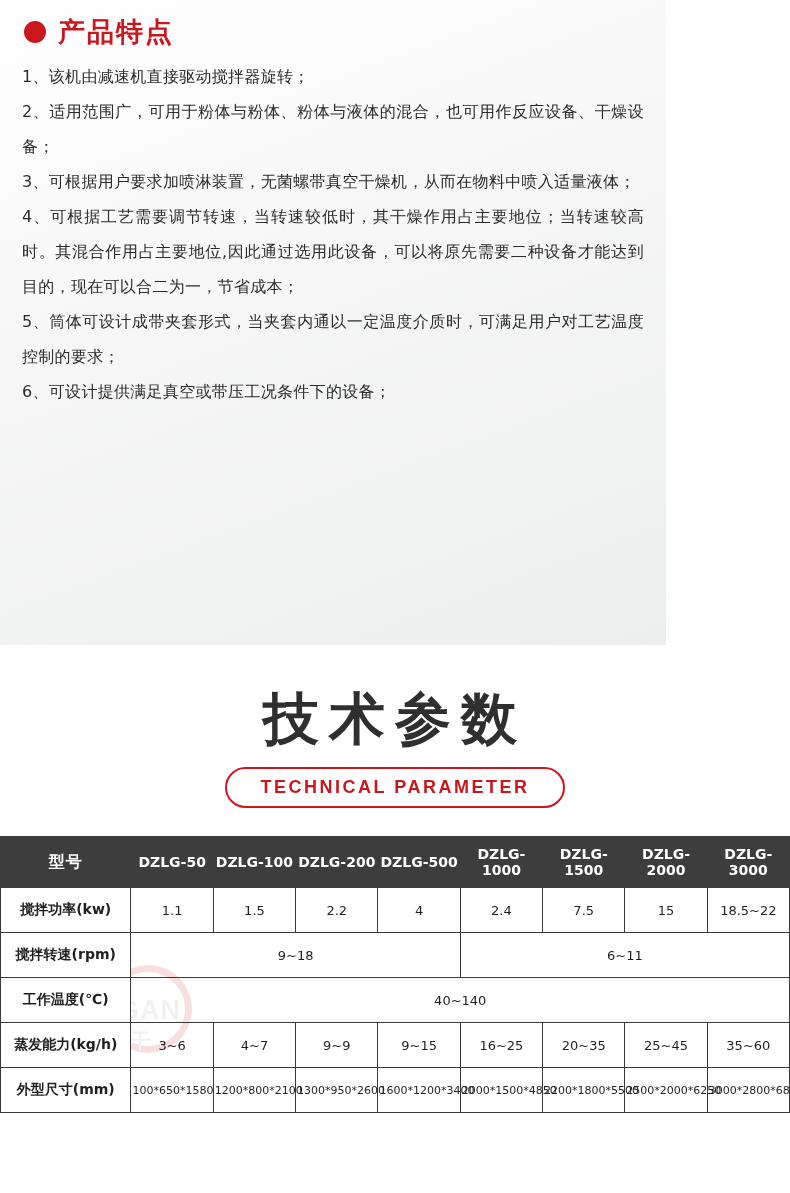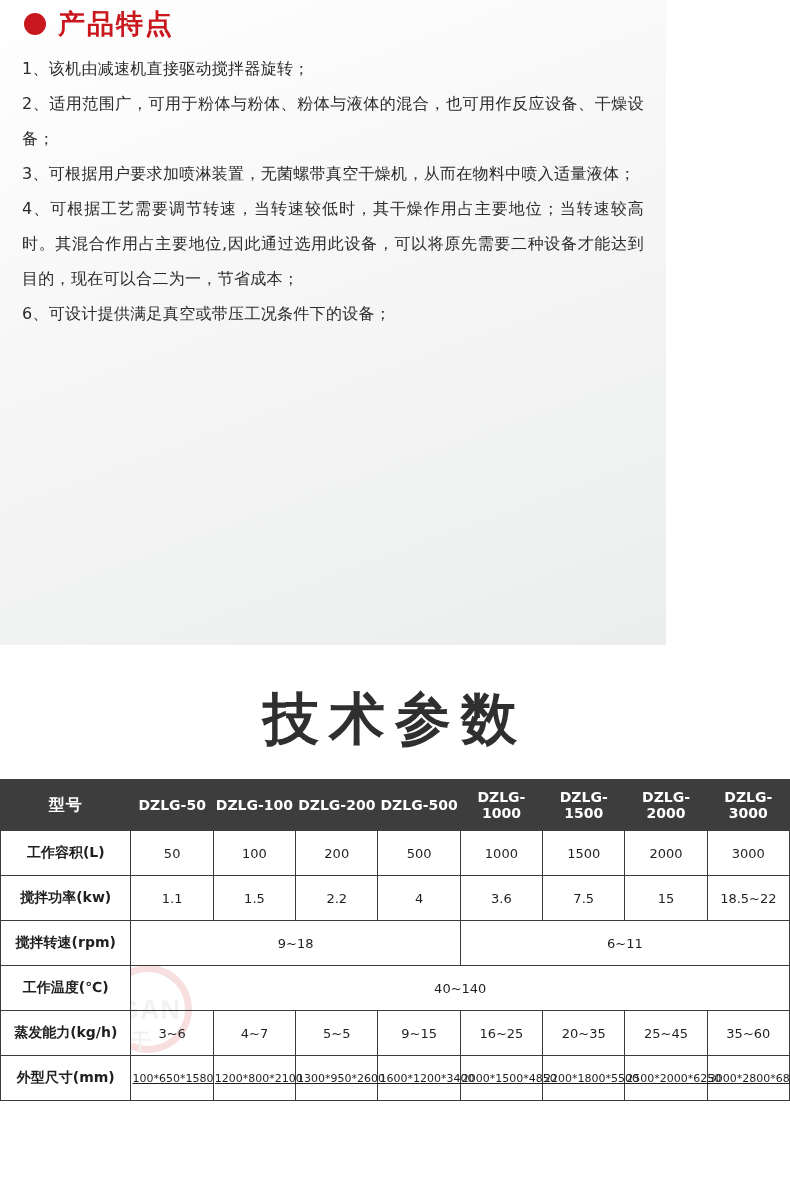--- a/index.html
+++ b/index.html
@@ -14,21 +14,21 @@
     overflow: hidden;
   }
 
   
   .features-section {
     position: relative;
     width: 666px;
     height: 645px;
     background: linear-gradient(160deg, #ffffff 0%, #f6f6f6 45%, #eceeee 100%);
     box-sizing: border-box;
-    padding: 6px 22px 0 22px;
+    padding: 14px 22px 0 22px;
   }
   .features-header {
     display: flex;
     align-items: center;
     gap: 12px;
     margin: 4px 0 14px 2px;
   }
   .bullet-dot {
     width: 22px;
     height: 22px;
@@ -166,41 +166,45 @@
   .param-table td.rowlabel {
     font-weight: bold;
     font-size: 14px;
     background: #ffffff;
   }
   .param-table td.datacell {
     background: rgba(255,255,255,0.55);
   }
   .col-label { width: 130px; }
   .col-data  { width: 82px; }
-  .size-row td.datacell { font-size: 11px; text-decoration: underline; }
+  .size-row td.datacell { font-size: 11px; }
 </style>
 </head>
 <body>
 
 <section class="features-section">
   <div class="features-header">
     <span class="bullet-dot"></span>
     <span class="features-title">产品特点</span>
   </div>
   <ul class="features-list">
     <li>1、该机由减速机直接驱动搅拌器旋转；</li>
     <li>2、适用范围广，可用于粉体与粉体、粉体与液体的混合，也可用作反应设备、干燥设备；</li>
     <li>3、可根据用户要求加喷淋装置，无菌螺带真空干燥机，从而在物料中喷入适量液体；</li>
     <li>4、可根据工艺需要调节转速，当转速较低时，其干燥作用占主要地位；当转速较高时。其混合作用占主要地位,因此通过选用此设备，可以将原先需要二种设备才能达到目的，现在可以合二为一，节省成本；</li>
+    <li>5、筒体可设计成带夹套形式，当夹套内通以一定温度介质时，可满足用户对工艺温度控制的要求；</li>
     <li>6、可设计提供满足真空或带压工况条件下的设备；</li>
   </ul>
 </section>
 
 <section class="tech-section">
   <div class="tech-title">技术参数</div>
+  <div class="tech-sub-wrap">
+    <div class="tech-sub">TECHNICAL PARAMETER</div>
+  </div>
 
   <div class="watermark">
     <span class="wm-circle"></span>
     <span class="wm-text">GAN</span>
     <span class="wm-text2">干</span>
   </div>
 
   <table class="param-table">
     <colgroup>
       <col class="col-label">
@@ -221,55 +225,44 @@
         <th>DZLG-200</th>
         <th>DZLG-500</th>
         <th>DZLG-1000</th>
         <th>DZLG-1500</th>
         <th>DZLG-2000</th>
         <th>DZLG-3000</th>
       </tr>
     </thead>
     <tbody>
       <tr>
-        <td class="rowlabel">工作容积(L)</td>
-        <td class="datacell">50</td>
-        <td class="datacell">100</td>
-        <td class="datacell">200</td>
-        <td class="datacell">500</td>
-        <td class="datacell">1000</td>
-        <td class="datacell">1500</td>
-        <td class="datacell">2000</td>
-        <td class="datacell">3000</td>
-      </tr>
-      <tr>
         <td class="rowlabel">搅拌功率(kw)</td>
         <td class="datacell">1.1</td>
         <td class="datacell">1.5</td>
         <td class="datacell">2.2</td>
         <td class="datacell">4</td>
-        <td class="datacell">3.6</td>
+        <td class="datacell">2.4</td>
         <td class="datacell">7.5</td>
         <td class="datacell">15</td>
         <td class="datacell">18.5~22</td>
       </tr>
       <tr>
         <td class="rowlabel">搅拌转速(rpm)</td>
         <td class="datacell" colspan="4">9~18</td>
         <td class="datacell" colspan="4">6~11</td>
       </tr>
       <tr>
         <td class="rowlabel">工作温度(℃)</td>
         <td class="datacell" colspan="8">40~140</td>
       </tr>
       <tr>
         <td class="rowlabel">蒸发能力(kg/h)</td>
         <td class="datacell">3~6</td>
         <td class="datacell">4~7</td>
-        <td class="datacell">5~5</td>
+        <td class="datacell">9~9</td>
         <td class="datacell">9~15</td>
         <td class="datacell">16~25</td>
         <td class="datacell">20~35</td>
         <td class="datacell">25~45</td>
         <td class="datacell">35~60</td>
       </tr>
       <tr class="size-row">
         <td class="rowlabel">外型尺寸(mm)</td>
         <td class="datacell">100*650*1580</td>
         <td class="datacell">1200*800*2100</td>

